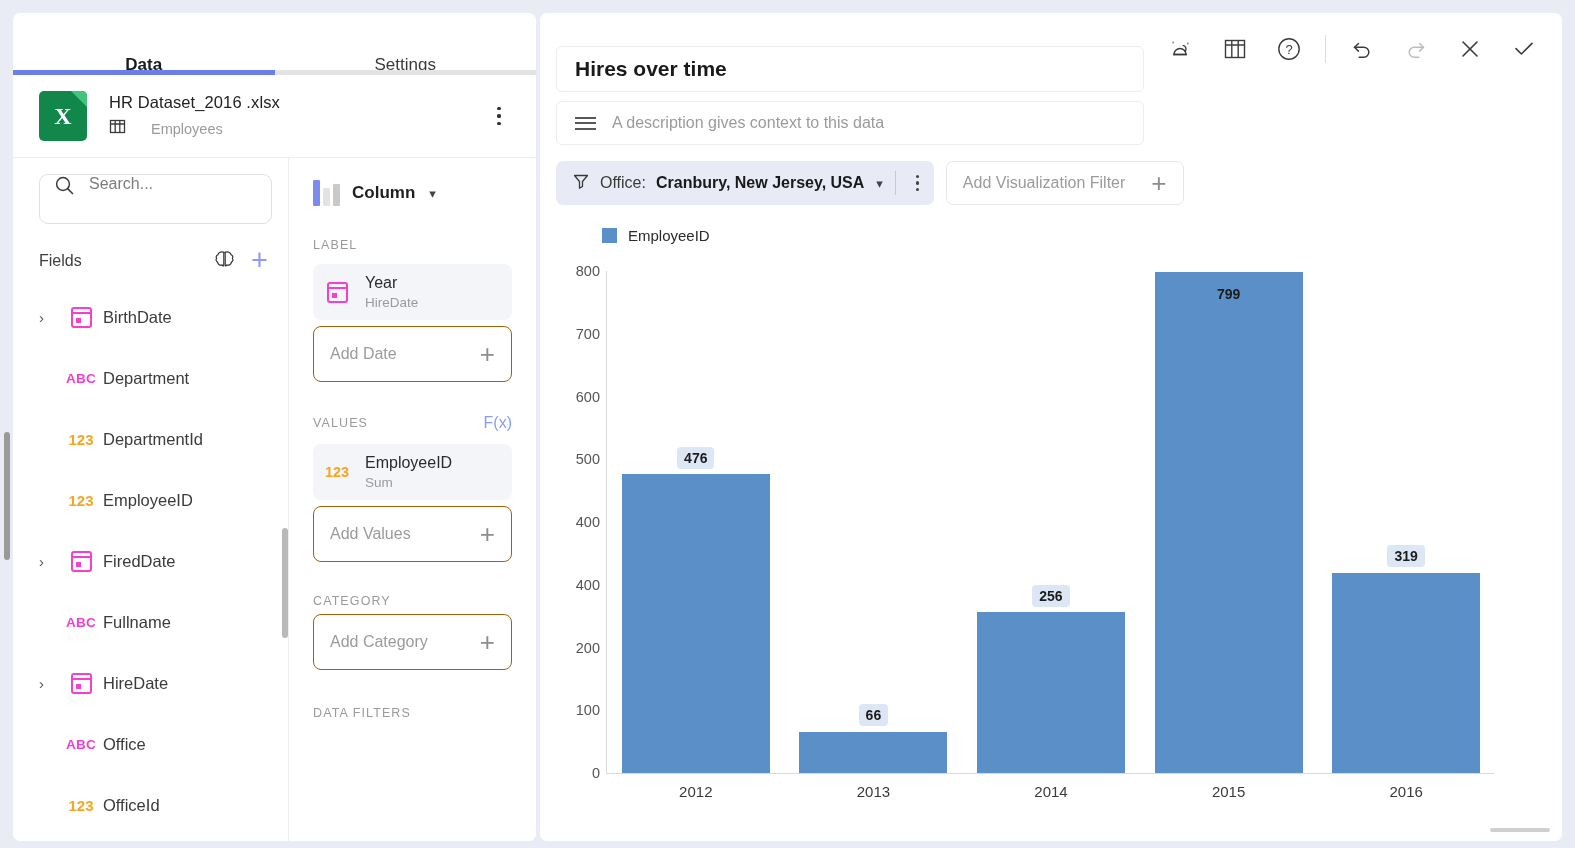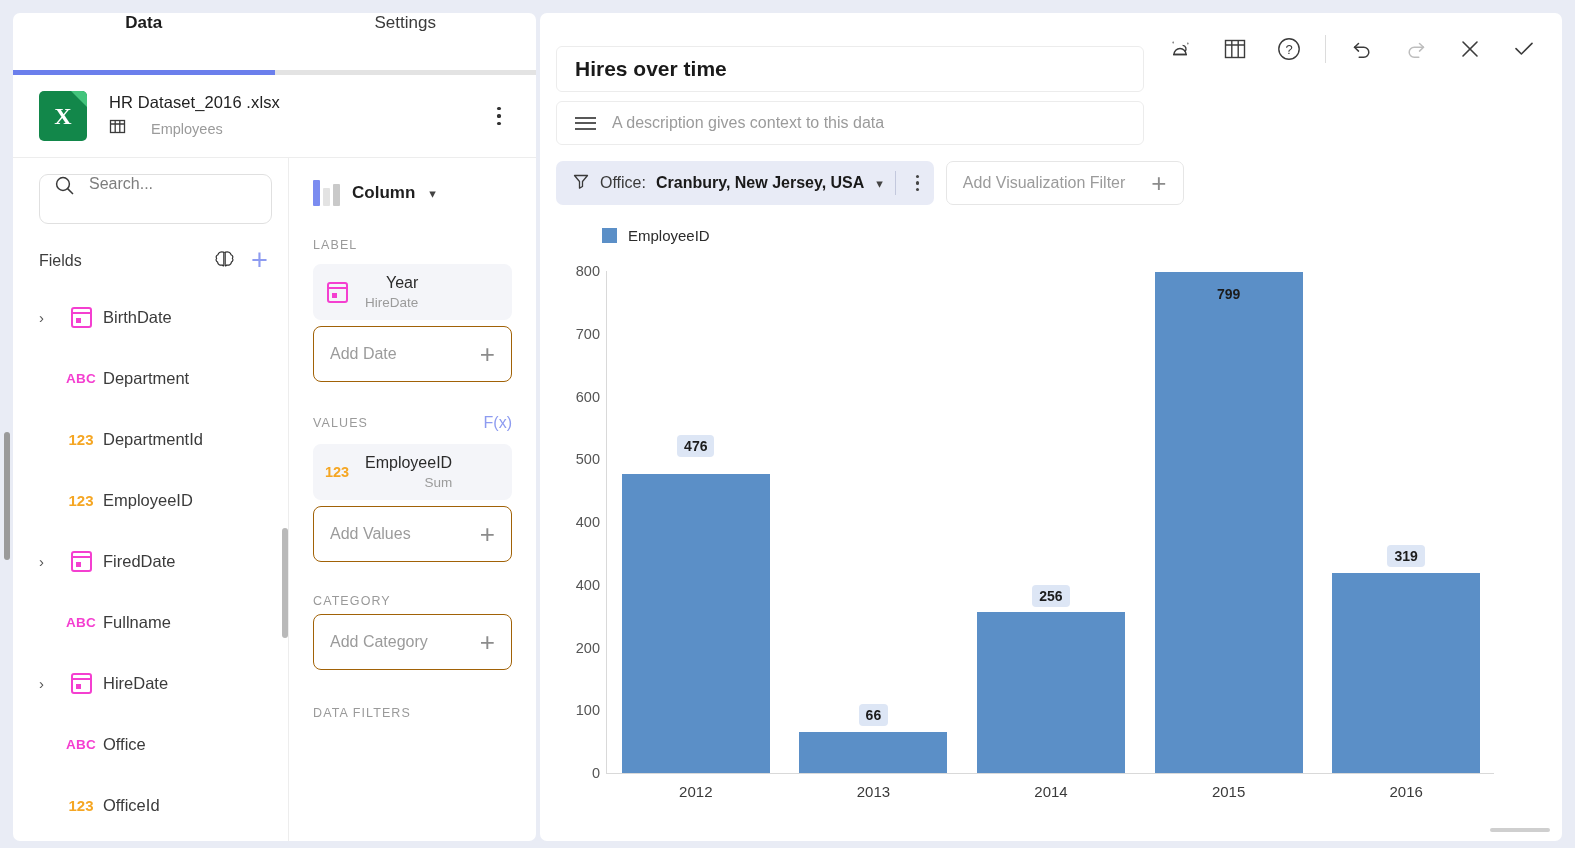--- a/index.html
+++ b/index.html
@@ -13,21 +13,21 @@
 
   
   .left-panel {
     position: absolute; left: 13px; top: 13px;
     width: 523px; height: 828px;
     background: #fff; border-radius: 7px;
     overflow: hidden;
   }
   .tabs { display: flex; height: 62px; position: relative; }
   .tab {
-    flex: 1; display: flex; align-items: flex-start; justify-content: center;
+    flex: 1; display: flex; align-items: flex-end; justify-content: center;
     font-size: 17px; color: #3a3a3a; cursor: pointer;
   }
   .tab.active { color: #1c1c1c; font-weight: 600; }
   .tab-underline-track {
     position: absolute; left: 0; bottom: 0; width: 100%;
     height: 5px; background: #e3e3e3;
   }
   .tab-underline {
     position: absolute; left: 0; bottom: 0; width: 50%;
     height: 5px; background: #6b7fec;
@@ -138,21 +138,21 @@
   }
   .sec-label .fx { margin-left: auto; color: #8d9bf0; font-size: 16px; letter-spacing: 0; cursor: pointer; }
 
   .chip {
     margin: 12px 24px 0 24px; height: 56px; border-radius: 8px;
     background: #f4f5f9; display: flex; align-items: center; padding: 0 10px; gap: 14px;
     cursor: pointer;
   }
   .chip .ic { width: 28px; display: flex; justify-content: center; flex: none; }
   .chip .ic.num { color: #f5a623; font-weight: bold; font-size: 14.5px; }
-  .chip-main { line-height: 1.25; text-align: right; }
+  .chip-main { line-height: 1.25; }
   .chip-t { font-size: 16px; color: #2b2b2b; }
   .chip-s { font-size: 13.5px; color: #9b9b9b; margin-top: 2px; }
 
   .add-box {
     margin: 6px 24px 0 24px; height: 56px; border: 1px solid #a16207;
     border-radius: 8px; display: flex; align-items: center;
     padding: 0 16px; cursor: pointer;
   }
   .add-box .t { font-size: 16px; color: #9b9b9b; flex: 1; }
   .add-box .p { color: #8c8c8c; font-size: 26px; font-weight: 300; line-height: 1; }
@@ -555,21 +555,21 @@
           <span class="ytick" style="top:380.5px">200</span>
           <span class="ytick" style="top:443.25px">100</span>
           <span class="ytick" style="top:506px">0</span>
         </div>
 
         <div class="y-axis-line"></div>
         <div class="x-axis-line"></div>
 
         <div class="bars">
           <div class="bar-slot">
-            <span class="dlabel" style="bottom:316px">476</span>
+            <span class="dlabel" style="bottom:304px">476</span>
             <div class="bar" style="height:298.8px"></div>
           </div>
           <div class="bar-slot">
             <span class="dlabel" style="bottom:47px">66</span>
             <div class="bar" style="height:41.4px"></div>
           </div>
           <div class="bar-slot">
             <span class="dlabel" style="bottom:166px">256</span>
             <div class="bar" style="height:160.6px"></div>
           </div>

